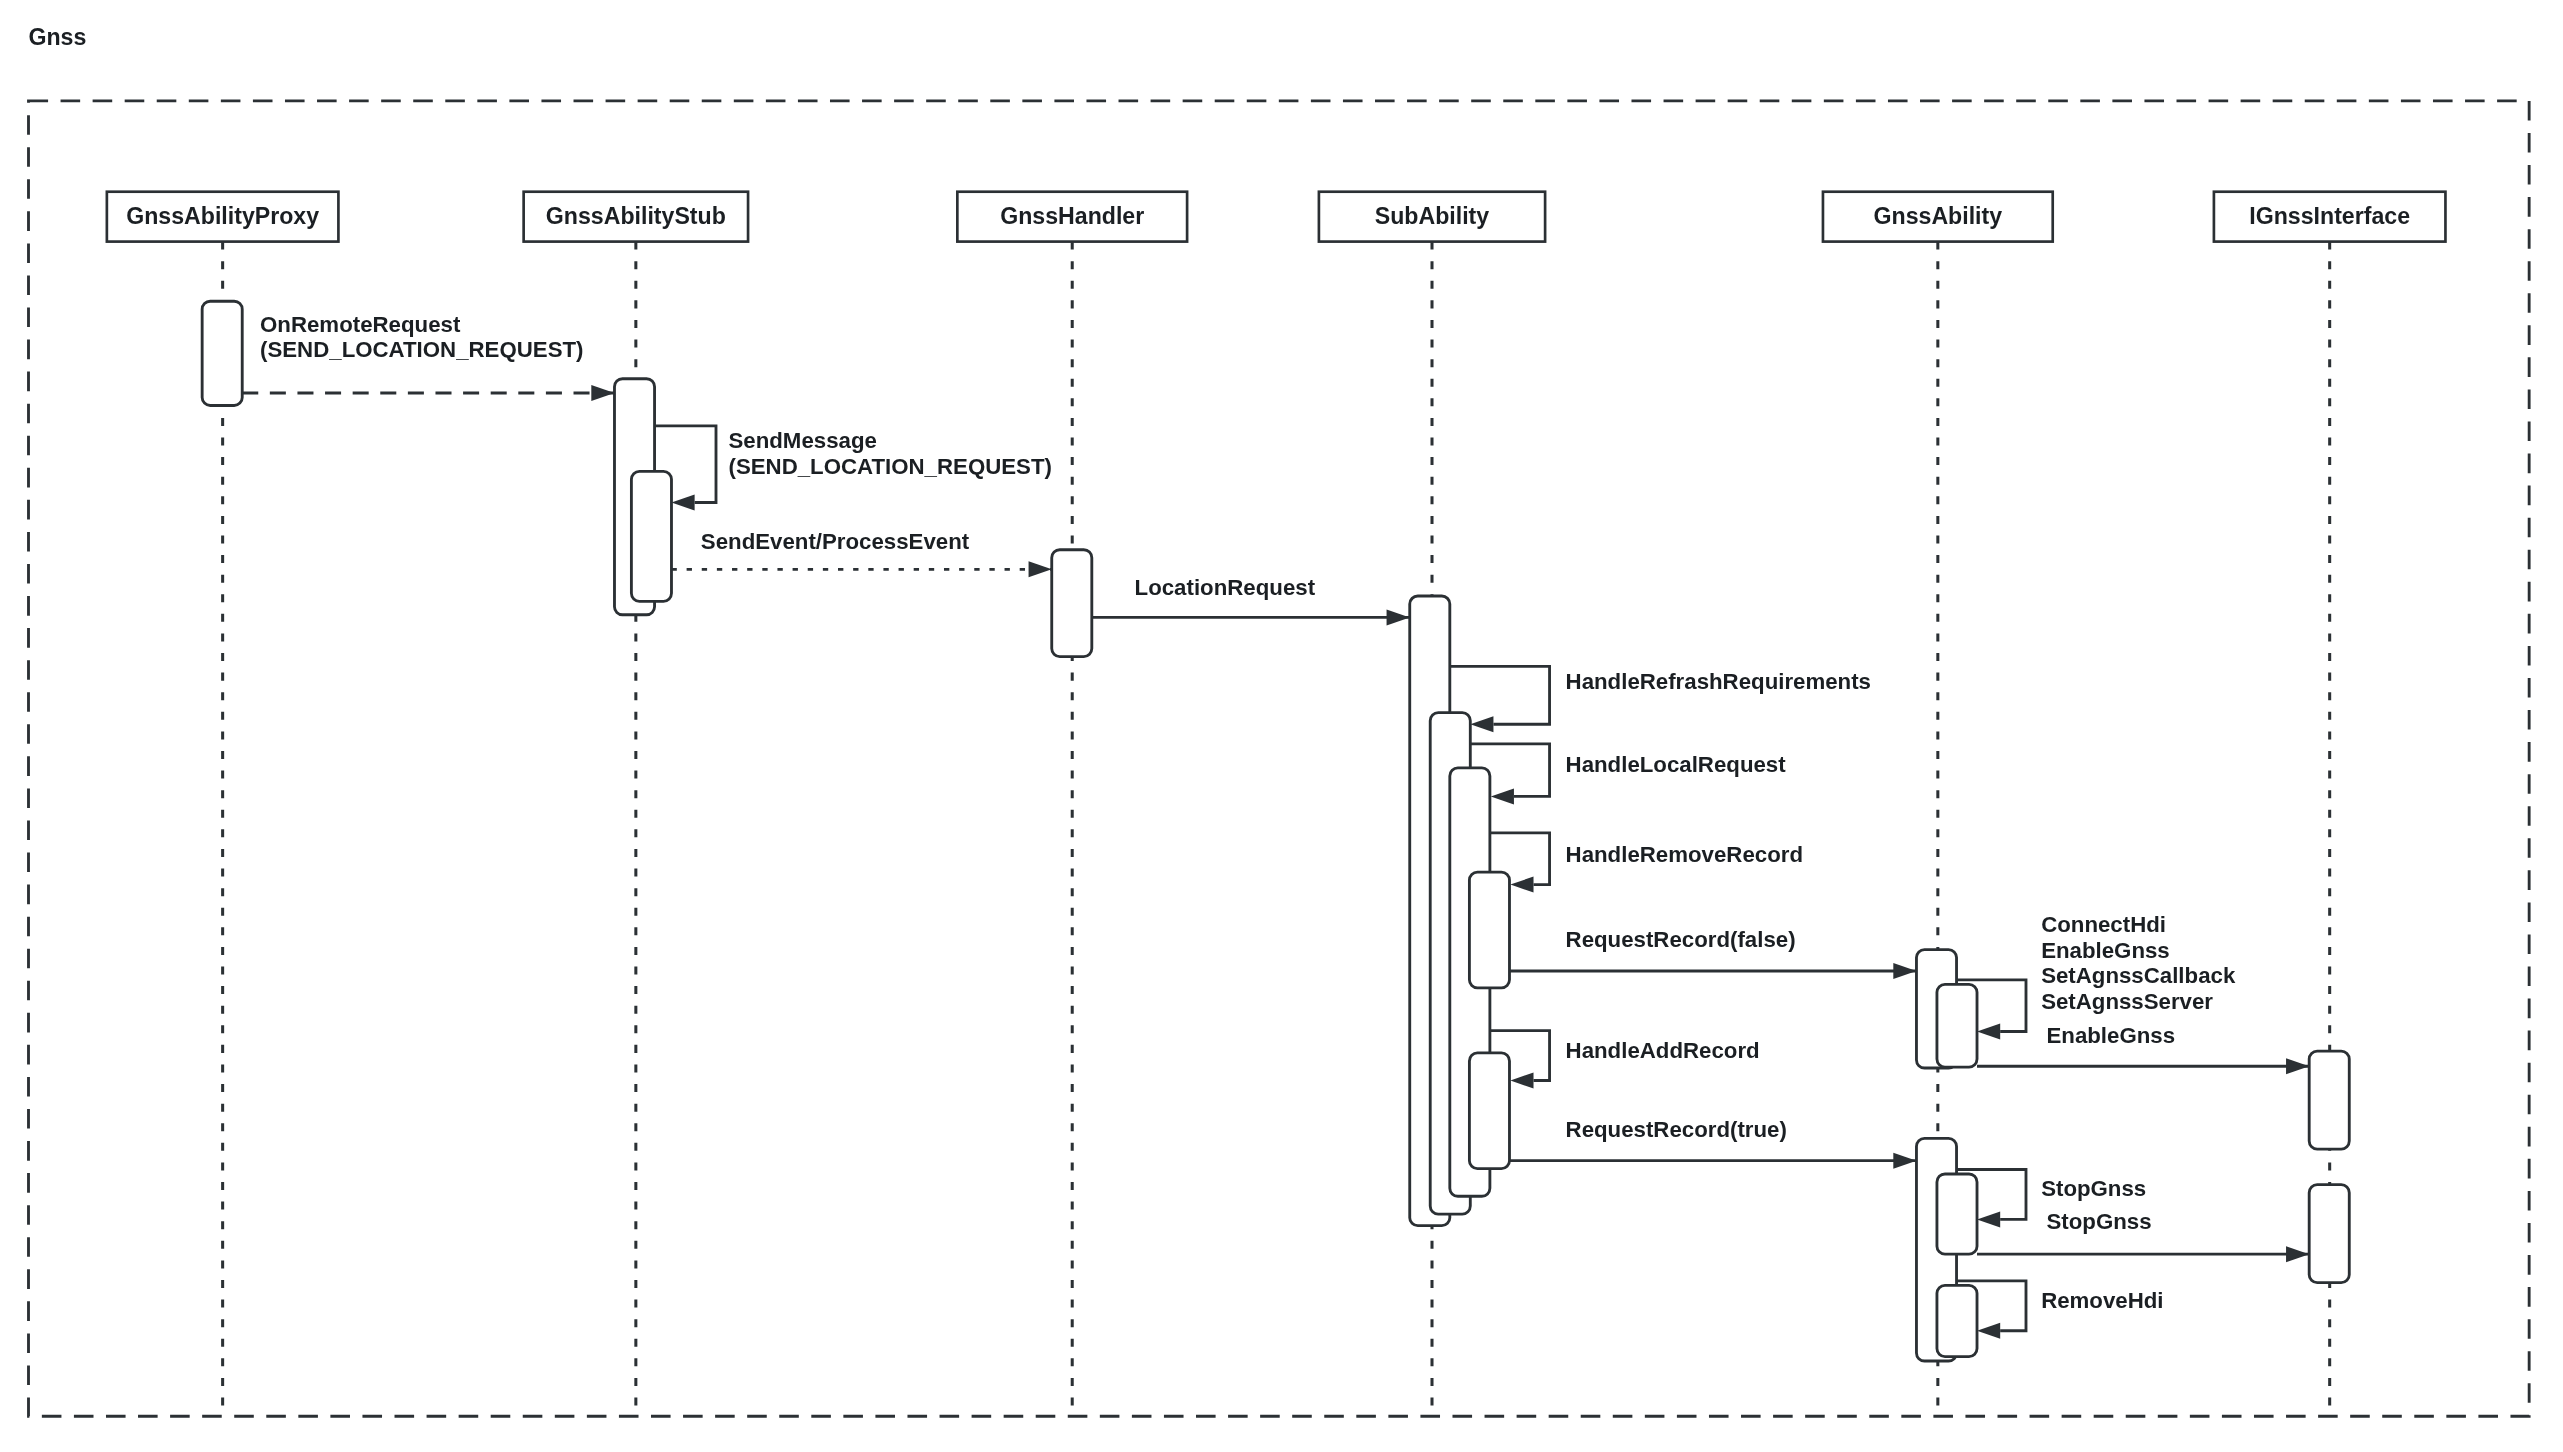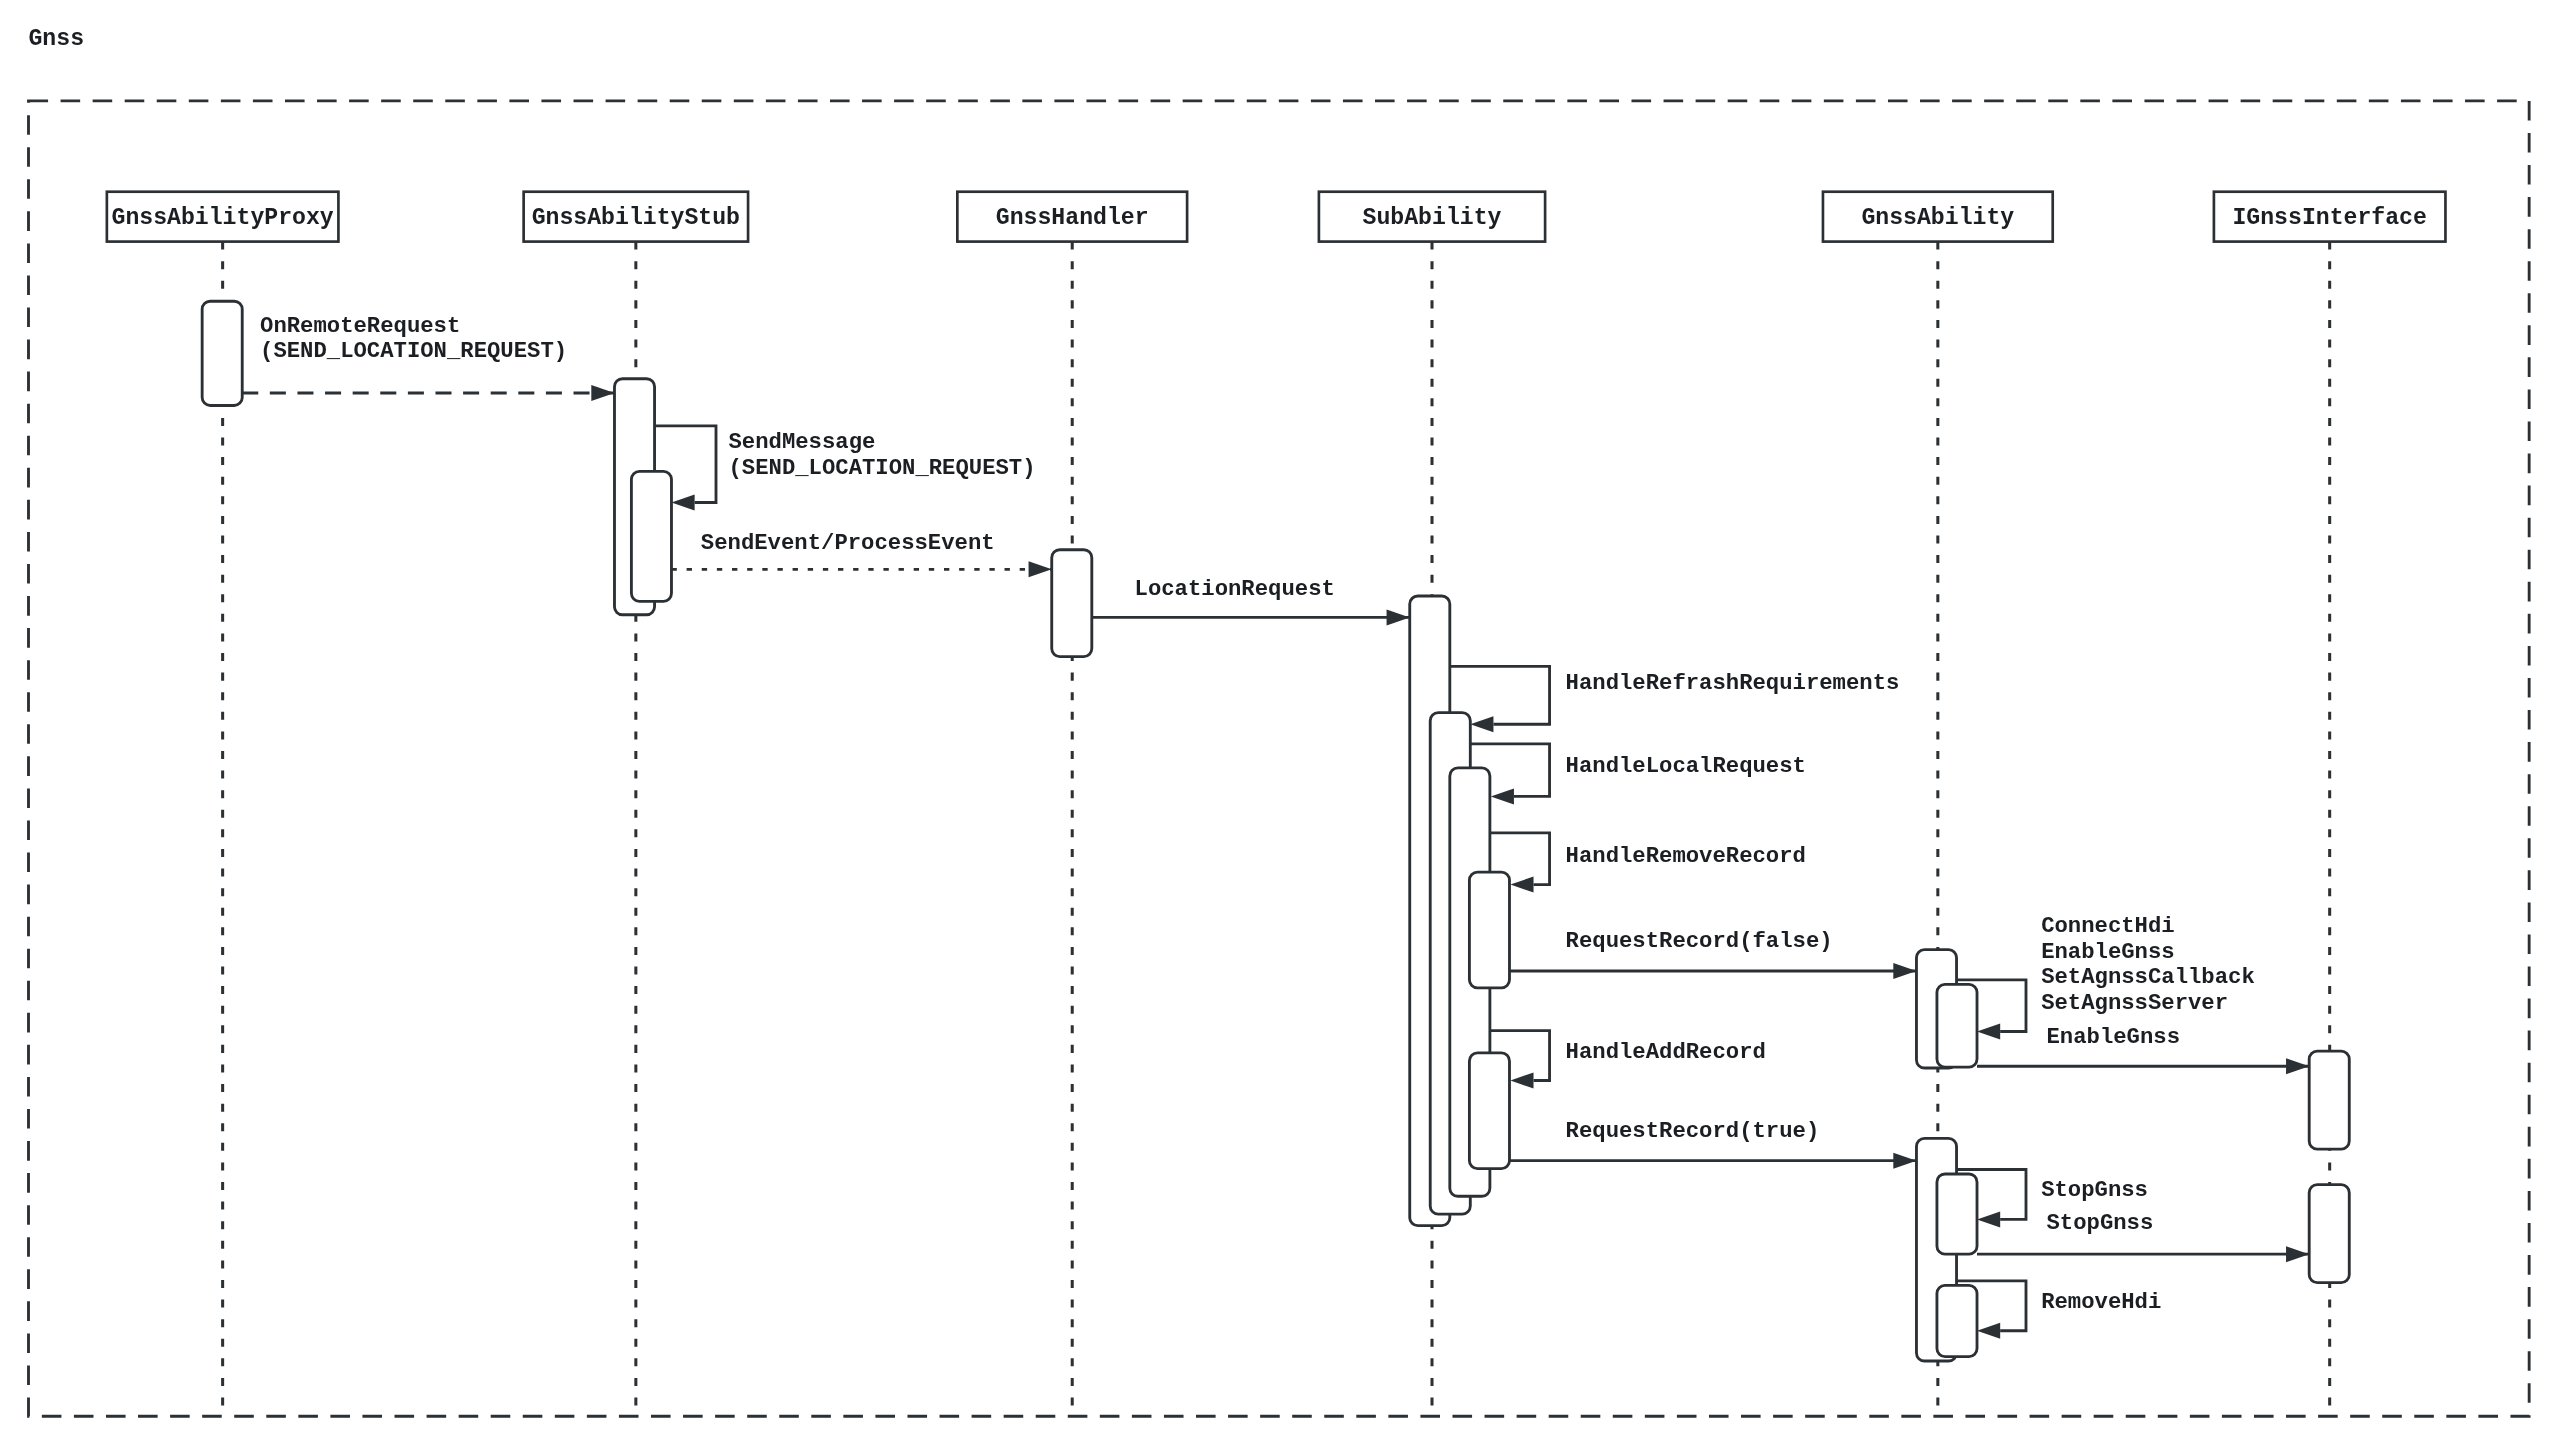--- a/index.html
+++ b/index.html
@@ -10,21 +10,20 @@
   body {
     width: 2563px;
     height: 1453px;
     font-family: "Liberation Sans", sans-serif;
     overflow: hidden;
   }
   #diagram-root {
     position: relative;
     width: 2563px;
     height: 1453px;
-    font-family: Liberation Mono, monospace;
   }
   svg.canvas {
     position: absolute;
     top: 0;
     left: 0;
     width: 2563px;
     height: 1453px;
     display: block;
   }
   .frame-border {

